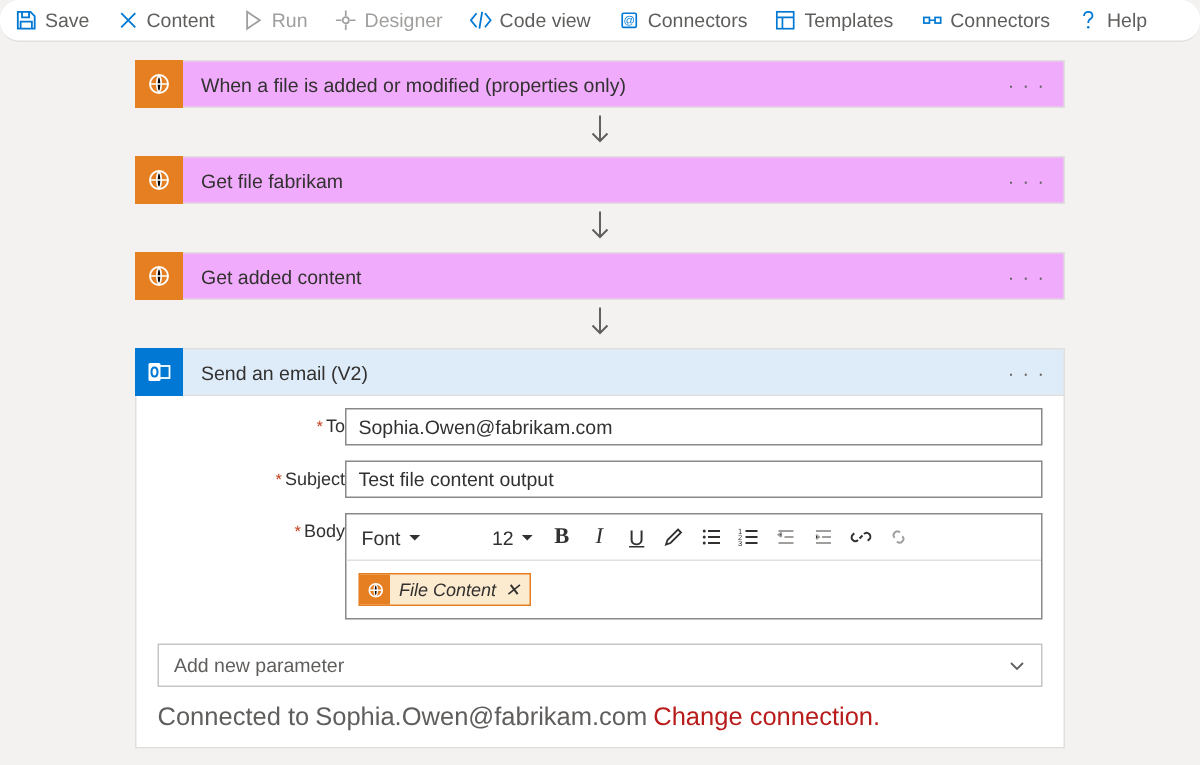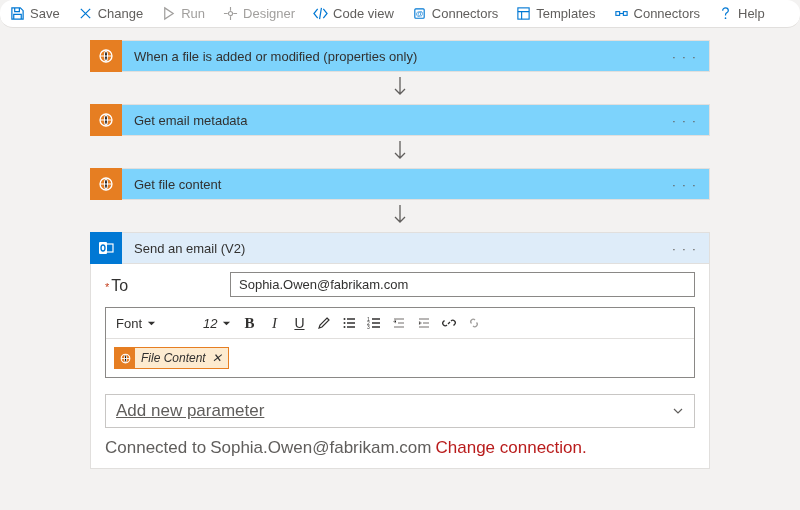--- a/index.html
+++ b/index.html
@@ -50,21 +50,21 @@
   .outlook-bg { background: #0078d4; }
   .step-header {
     flex: 1;
     display: flex;
     align-items: center;
     justify-content: space-between;
     padding: 0 12px;
     border: 1px solid #e1dfdd;
     border-left: none;
   }
-  .sp-header { background: #7dd3fc; }
+  .sp-header { background: #f0abfc; }
   .outlook-header { background: #deecf9; justify-content: space-between; }
   .step-title { font-size: 13px; color: #323130; }
   .ellipsis { color: #605e5c; letter-spacing: 1px; cursor: pointer; font-size: 13px; }
   .arrow {
     display: flex;
     justify-content: center;
     padding: 4px 0 6px 0;
     color: #605e5c;
   }
   .card {
@@ -74,21 +74,22 @@
   }
   .form-area { padding: 8px 14px 6px 14px; }
   .form-row {
     display: flex;
     align-items: flex-start;
     margin-bottom: 10px;
   }
   .label {
     width: 125px;
     padding-top: 5px;
-    font-size: 16px;
+    font-size: 12px;
+    text-align: right;
   }
   .req::before {
     content: "*";
     color: #c43e1c;
     margin-right: 2px;
     font-size: 11px;
   }
   .field {
     flex: 1;
   }
@@ -122,21 +123,21 @@
     width: 22px;
     height: 22px;
     display: flex;
     align-items: center;
     justify-content: center;
     cursor: pointer;
     color: #323130;
   }
   .rte-tb .btn.light { color: #a19f9d; }
   .rte-tb .fontname { font-size: 13px; width: 84px; }
-  .rte-tb .fontsize { font-size: 13px; font-style: italic; }
+  .rte-tb .fontsize { font-size: 13px; }
   .rte-body {
     padding: 8px;
     font-style: italic;
   }
   .chip {
     display: inline-flex;
     align-items: center;
     background: #fdebd0;
     border: 1px solid #e67e22;
     font-size: 12px;
@@ -153,23 +154,22 @@
   }
   .chip .x { cursor: pointer; font-size: 12px; color: #323130; }
   .add-param {
     margin: 0 14px 10px 14px;
     border: 1px solid #c8c6c4;
     display: flex;
     align-items: center;
     justify-content: space-between;
     padding: 6px 10px;
     color: #605e5c;
-    font-size: 17px;
+    font-size: 13px;
     cursor: pointer;
-    text-decoration: underline;
   }
   .conn {
     margin: 0 14px 10px 14px;
     font-size: 17px;
     color: #605e5c;
     display: flex;
     gap: 4px;
     align-items: center;
   }
   .conn a { color: #b91c1c; text-decoration: none; cursor: pointer; }
@@ -181,21 +181,21 @@
   <div class="item">
     <svg viewBox="0 0 16 16">
         <path fill="none" stroke="#0078d4" stroke-width="1.3" d="M2 2h9l3 3v9H2z M5 2v4h5V2 M4 14v-5h8v5"></path>
       </svg>
     <span>Save</span>
   </div>
   <div class="item">
     <svg viewBox="0 0 16 16">
         <path stroke="#0078d4" stroke-width="1.3" d="M3 3l10 10M13 3L3 13"></path>
       </svg>
-    <span>Change</span>
+    <span>Content</span>
   </div>
   <div class="item disabled">
     <svg viewBox="0 0 16 16">
         <path fill="none" stroke="#a19f9d" stroke-width="1.3" d="M4 2l9 6-9 6z"></path>
       </svg>
     <span>Run</span>
   </div>
   <div class="item disabled">
     <svg viewBox="0 0 16 16">
         <path fill="none" stroke="#a19f9d" stroke-width="1.2" d="M8 1v4M8 11v4M5 8H1M15 8h-4"></path>
@@ -262,40 +262,40 @@
   </div>
 
   <div class="step-row">
     <div class="step-icon sp-bg">
       <svg width="18" height="18" viewBox="0 0 18 18">
           <circle cx="9" cy="9" r="6" fill="none" stroke="#fff" stroke-width="1.3"></circle>
           <path stroke="#fff" stroke-width="1.1" d="M3 9h12M9 3c2 3 2 9 0 12M9 3c-2 3-2 9 0 12"></path>
         </svg>
     </div>
     <div class="step-header sp-header">
-      <span class="step-title">Get email metadata</span>
+      <span class="step-title">Get file fabrikam</span>
       <span class="ellipsis">· · ·</span>
     </div>
   </div>
 
   <div class="arrow">
     <svg width="16" height="22" viewBox="0 0 16 22">
         <path stroke="#605e5c" stroke-width="1.3" fill="none" d="M8 1v17M3 13l5 5 5-5"></path>
       </svg>
   </div>
 
   <div class="step-row">
     <div class="step-icon sp-bg">
       <svg width="18" height="18" viewBox="0 0 18 18">
           <circle cx="9" cy="9" r="6" fill="none" stroke="#fff" stroke-width="1.3"></circle>
           <path stroke="#fff" stroke-width="1.1" d="M3 9h12M9 3c2 3 2 9 0 12M9 3c-2 3-2 9 0 12"></path>
         </svg>
     </div>
     <div class="step-header sp-header">
-      <span class="step-title">Get file content</span>
+      <span class="step-title">Get added content</span>
       <span class="ellipsis">· · ·</span>
     </div>
   </div>
 
   <div class="arrow">
     <svg width="16" height="22" viewBox="0 0 16 22">
         <path stroke="#605e5c" stroke-width="1.3" fill="none" d="M8 1v17M3 13l5 5 5-5"></path>
       </svg>
   </div>
 
@@ -312,20 +312,25 @@
       <span class="ellipsis">· · ·</span>
     </div>
   </div>
   <div class="card">
     <div class="form-area">
       <div class="form-row">
         <div class="label req">To</div>
         <div class="field"><input class="txt" value="Sophia.Owen@fabrikam.com" style=""></div>
       </div>
       <div class="form-row">
+        <div class="label req">Subject</div>
+        <div class="field"><input class="txt" value="Test file content output" style=""></div>
+      </div>
+      <div class="form-row">
+        <div class="label req">Body</div>
         <div class="field">
           <div class="rte">
             <div class="rte-tb">
               <div class="sel fontname">
                 <span>Font</span>
                 <svg width="9" height="9" viewBox="0 0 10 10">
                     <path d="M1 3l4 4 4-4z" fill="#323130"></path>
                   </svg>
               </div>
               <div class="sel fontsize">

